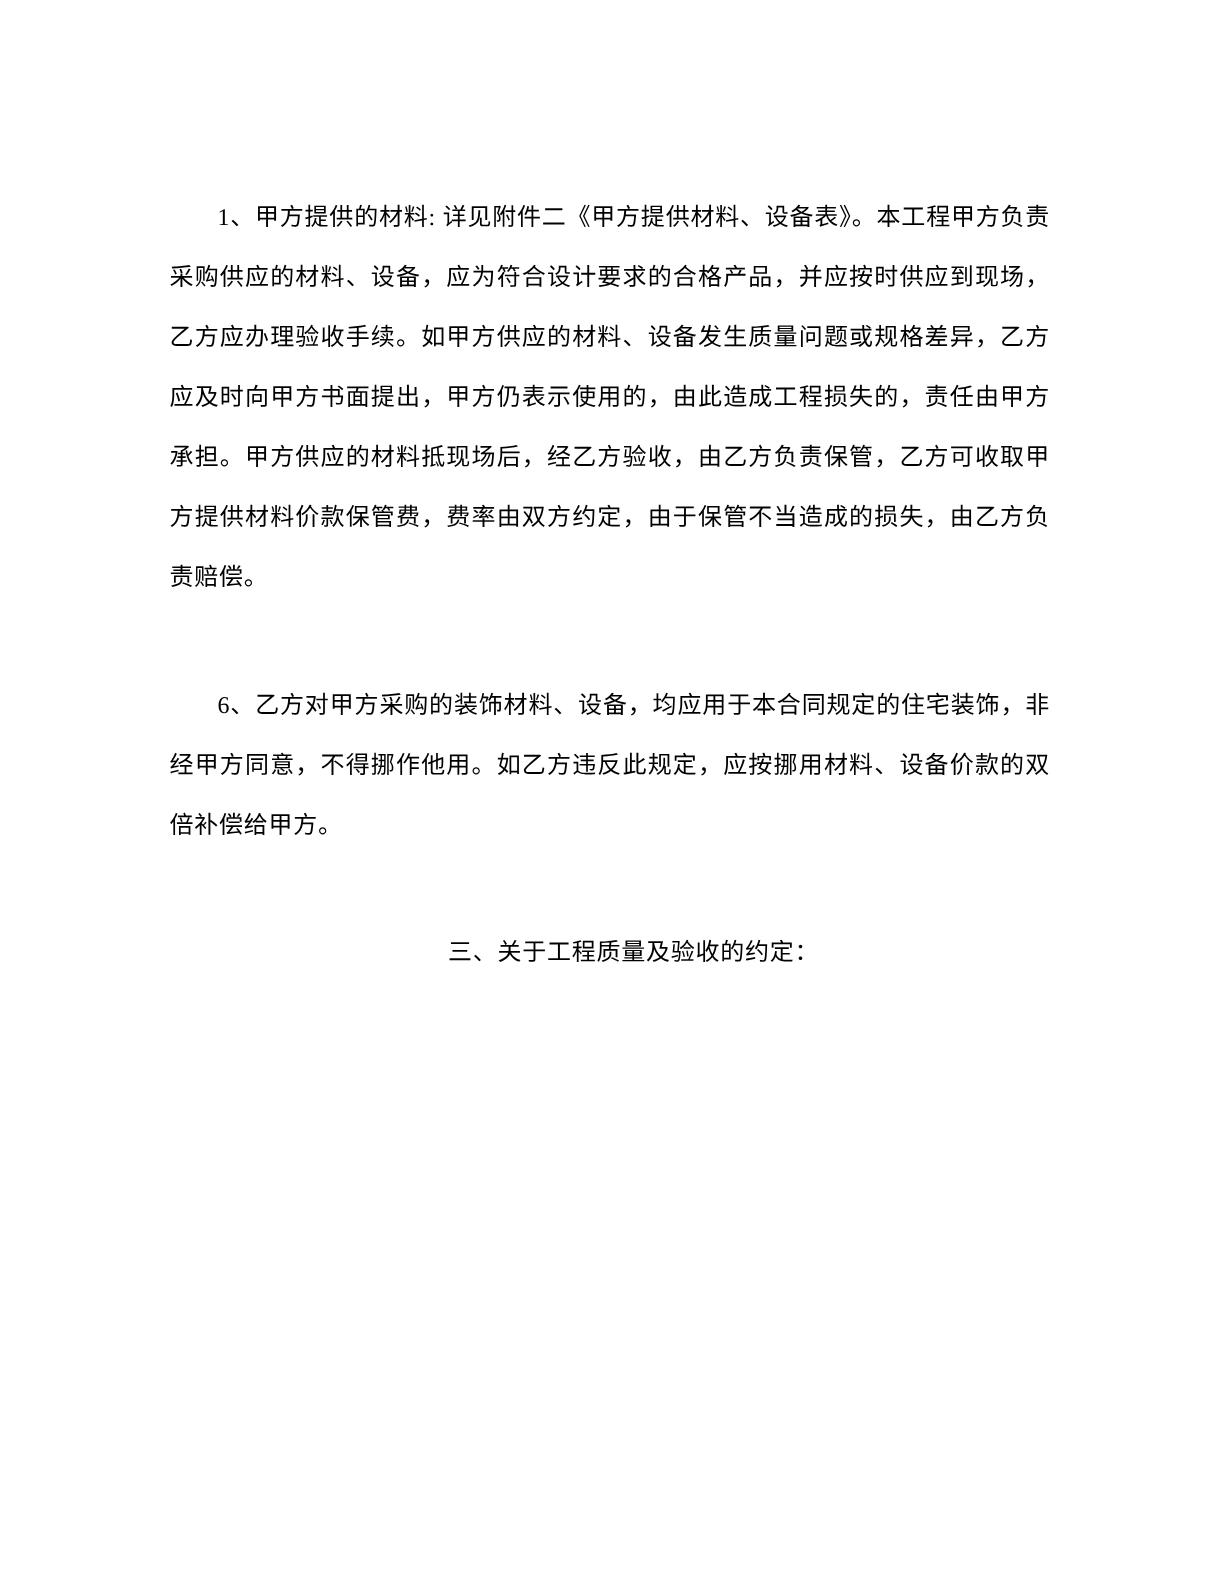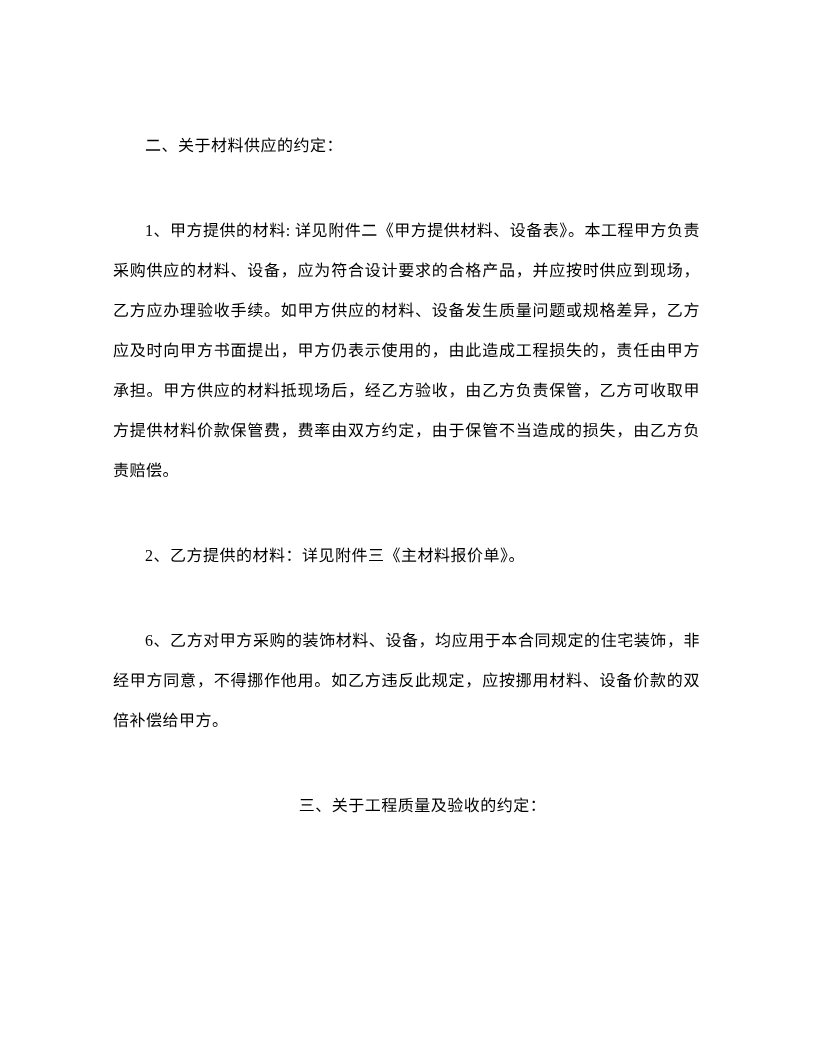--- a/index.html
+++ b/index.html
@@ -35,23 +35,21 @@
     text-align: center;
   }
   .doc-heading {
     text-align: left;
   }
 </style>
 </head>
 <body>
 
 <div class="page">
-  <p class="doc-block doc-heading">二、关于材料供应的约定：</p>
 
   <p class="doc-block">1、甲方提供的材料: 详见附件二《甲方提供材料、设备表》。本工程甲方负责采购供应的材料、设备，应为符合设计要求的合格产品，并应按时供应到现场，乙方应办理验收手续。如甲方供应的材料、设备发生质量问题或规格差异，乙方应及时向甲方书面提出，甲方仍表示使用的，由此造成工程损失的，责任由甲方承担。甲方供应的材料抵现场后，经乙方验收，由乙方负责保管，乙方可收取甲方提供材料价款保管费，费率由双方约定，由于保管不当造成的损失，由乙方负责赔偿。</p>
 
-  <p class="doc-block">2、乙方提供的材料：详见附件三《主材料报价单》。</p>
 
   <p class="doc-block">6、乙方对甲方采购的装饰材料、设备，均应用于本合同规定的住宅装饰，非经甲方同意，不得挪作他用。如乙方违反此规定，应按挪用材料、设备价款的双倍补偿给甲方。</p>
 
 
   <p class="doc-block doc-heading">三、关于工程质量及验收的约定：</p>
 </div>
 
 </body></html>

